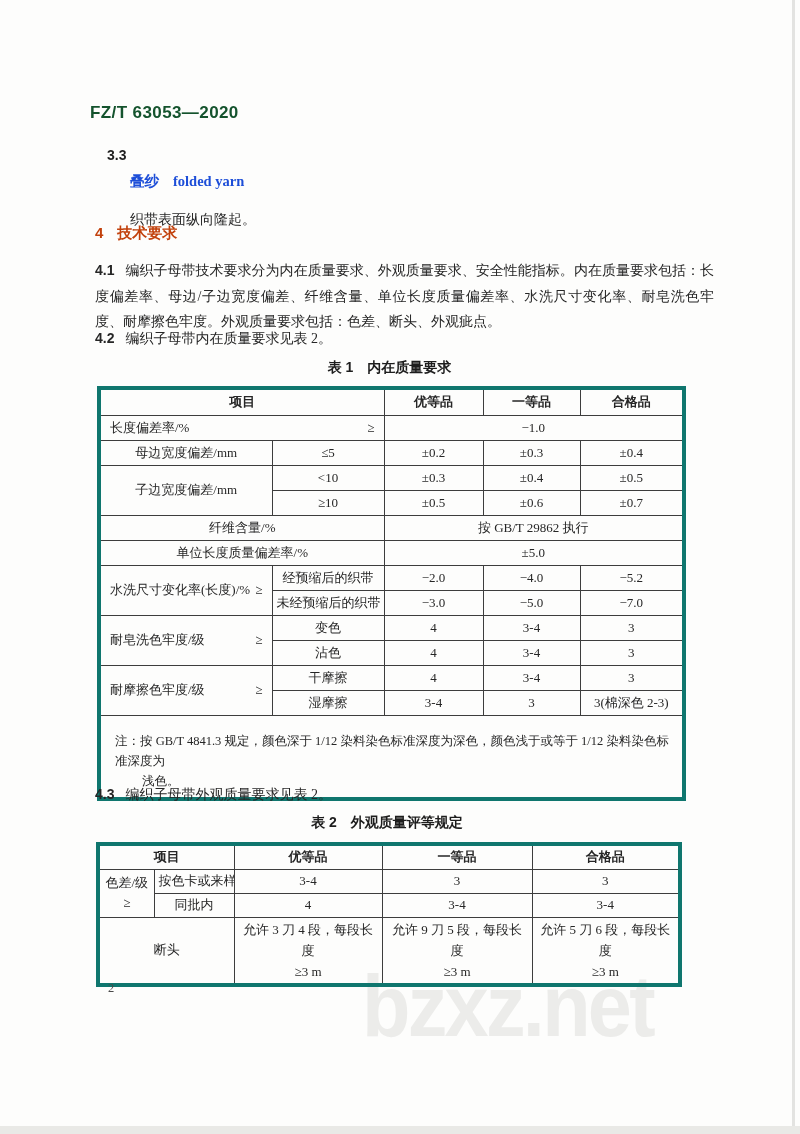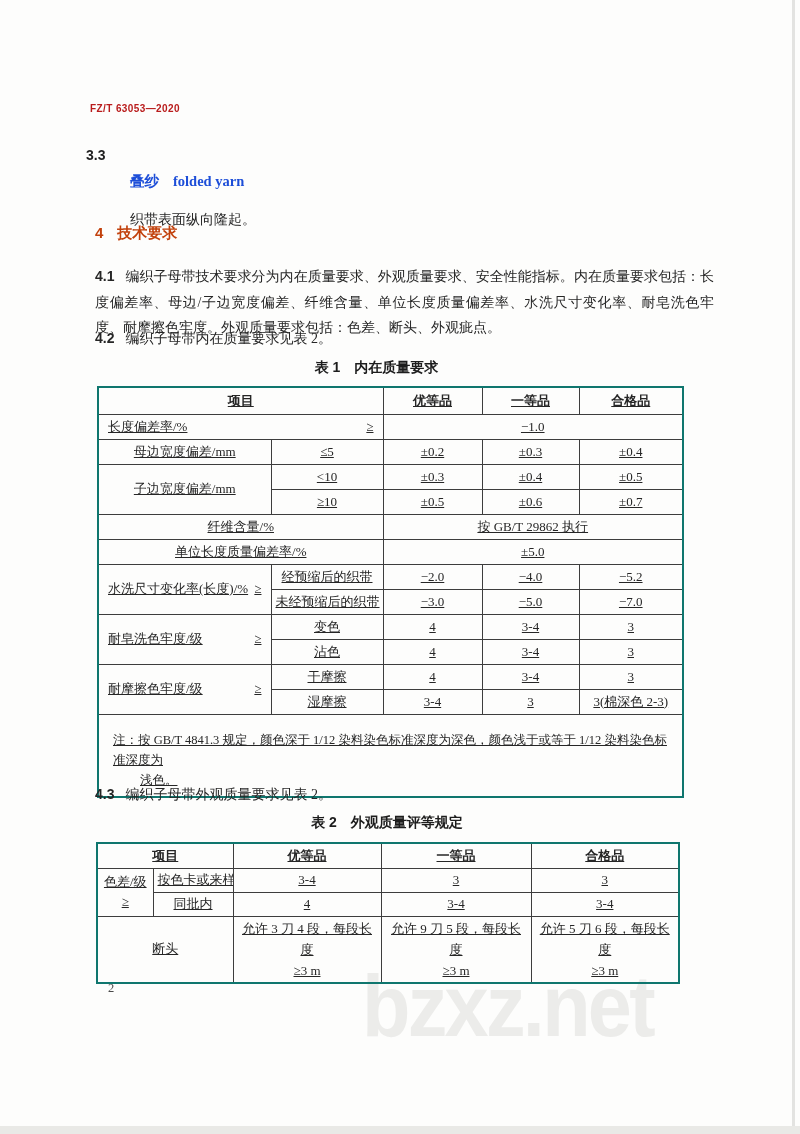--- a/index.html
+++ b/index.html
@@ -5,40 +5,40 @@
   html,body { margin:0; padding:0; }
   body {
     width:800px; height:1134px; position:relative; overflow:hidden;
     background:#fdfdfc;
     font-family:"Liberation Serif","DejaVu Serif",serif;
     color:#262626;
   }
   .abs { position:absolute; }
   .sans { font-family:"Liberation Sans","DejaVu Sans",sans-serif; }
 
-  .doc-code { left:90px; top:103px; font-weight:bold; font-size:10px; letter-spacing:.4px; color:#b91c1c; }
-  .clause33 { left:86px; top:147px; font-weight:bold; font-size:14px; color:#1f1f1f; }
+  .doc-code { left:90px; top:103px; font-weight:bold; font-size:17px; letter-spacing:.4px; color:#14532d; }
+  .clause33 { left:107px; top:147px; font-weight:bold; font-size:14px; color:#1f1f1f; }
   .term-line { left:130px; top:172px; font-weight:bold; font-size:14.5px; color:#1d4ed8; }
   .term-line .term-en { margin-left:14px; }
   .term-def { left:130px; top:211px; font-size:14px; }
   .sec4 { left:95px; top:224px; font-weight:bold; font-size:15px; color:#c2410c; }
   .sec4 .h-title { margin-left:14px; }
 
   .para { left:95px; width:619px; font-size:14px; line-height:25.5px; text-align:justify; color:#262626; }
-  .p41 { top:264px; }
+  .p41 { top:258px; }
   .p42 { top:326px; }
   .p43 { top:782px; }
   .pnum { font-family:"Liberation Sans","DejaVu Sans",sans-serif; font-weight:bold; margin-right:11px; }
 
   .tcap { text-align:center; font-weight:bold; font-size:14px; color:#1d1d1d; }
-  .cap1 { left:84px; top:359px; width:585px; }
+  .cap1 { left:97px; top:359px; width:585px; }
   .cap2 { left:96px; top:814px; width:582px; }
   .tcap .cap-title { margin-left:14px; }
 
-  table { border-collapse:collapse; table-layout:fixed; border:2px solid #0f766e;text-decoration:underline; }
+  table { border-collapse:collapse; table-layout:fixed; border:4px solid #0f766e; }
   td {
     border:1px solid #3d3d3d; font-size:13px; color:#262626;
     text-align:center; vertical-align:middle; padding:1px 4px;
     overflow:hidden; white-space:nowrap;
   }
   .t1 { left:97px; top:386px; width:585px; }
   .t2 { left:96px; top:842px; width:582px; }
   tr.hr td { font-family:"Liberation Sans","DejaVu Sans",sans-serif; font-weight:bold; font-size:13px; }
   .t1 tr { height:25px; }
   .t1 tr.hr { height:27px; }

